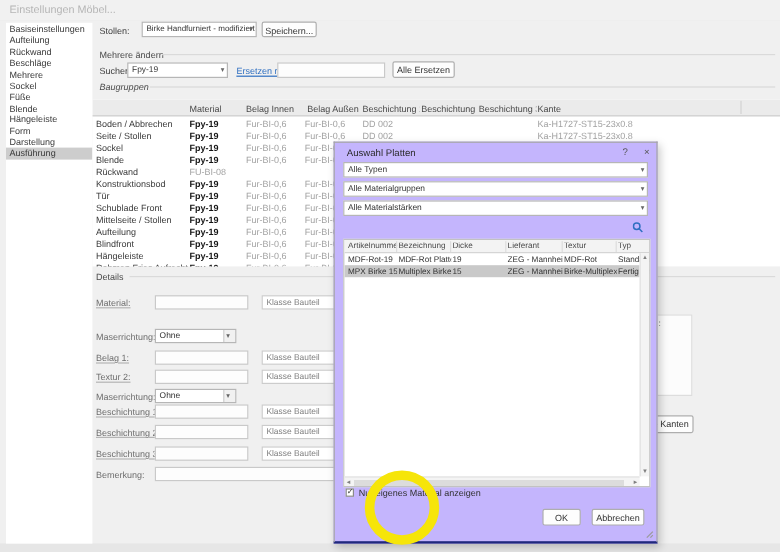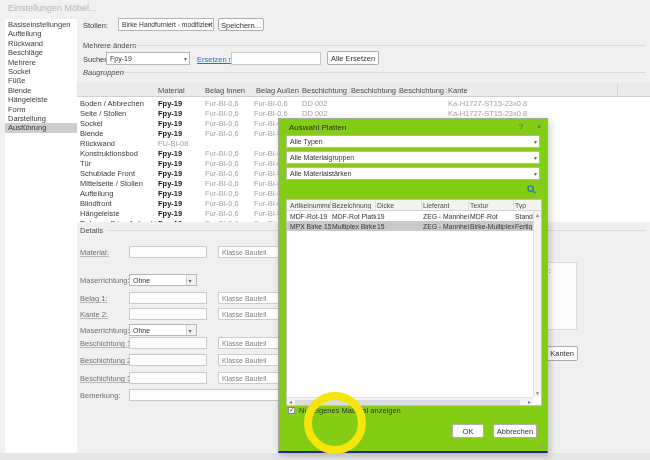--- a/index.html
+++ b/index.html
@@ -55,21 +55,21 @@
           font-size:7px;color:#808080;padding:2px 0 0 3px;white-space:nowrap;overflow:hidden;}
   .klasse .arr{position:absolute;right:2px;top:2px;font-size:6px;color:#888;}
 
   
   #panel-preview{position:absolute;left:547px;top:262px;width:30px;height:68px;background:#fcfcfc;
                  border:1px solid #dddddd;box-sizing:border-box;}
   #partial-label{position:absolute;left:543px;top:267px;font-size:7px;color:#666;}
   #kanten-btn{left:540px;top:346px;width:38px;height:15px;}
 
   
-  #dialog{position:absolute;left:278px;top:118px;width:268px;height:332px;background:#84cc16;
+  #dialog{position:absolute;left:278px;top:118px;width:268px;height:332px;background:#c4b5fd;
           border:1px solid #a6a6a6;border-bottom:2px solid #20287d;box-sizing:content-box;
           box-shadow:2px 3px 7px rgba(0,0,0,0.22);z-index:10;}
   #dialog .title{position:absolute;left:10px;top:4px;font-size:8px;color:#2b2b2b;}
   #dlg-help{position:absolute;left:237px;top:3px;width:10px;height:10px;font-size:8px;color:#555;text-align:center;}
   #dlg-close{position:absolute;left:255px;top:3px;width:10px;height:10px;font-size:8px;color:#555;text-align:center;}
   .dlg-combo{left:7px;width:254px;height:13px;}
   #dlg-search{left:7px;top:64px;width:254px;height:13px;}
   #dlg-search-icon{position:absolute;left:248px;top:66px;}
 
   #dlg-list{position:absolute;left:7px;top:80px;width:256px;height:207px;background:#ffffff;
@@ -250,21 +250,21 @@
       <span class="dlabel u" style="position: absolute; left: 80px; top: 248px;">Material:</span>
       <input class="field" style="left: 129px; top: 246px; width: 78px; height: 12px;">
       <div class="klasse" style="left: 218px; top: 246px; width: 78px; height: 12px;"><span>Klasse Bauteil</span><span class="arr">▾</span></div>
       <span class="dlabel" style="position: absolute; left: 80px; top: 276px;">Maserrichtung:</span>
       <div class="combo" style="left: 129px; top: 274px; width: 68px; height: 12px;"><span>Ohne</span><div class="arrbox">
           <span>▾</span>
         </div></div>
       <span class="dlabel u" style="position: absolute; left: 80px; top: 294px;">Belag 1:</span>
       <input class="field" style="left: 129px; top: 292px; width: 78px; height: 12px;">
       <div class="klasse" style="left: 218px; top: 292px; width: 78px; height: 12px;"><span>Klasse Bauteil</span><span class="arr">▾</span></div>
-      <span class="dlabel u" style="position: absolute; left: 80px; top: 310px;">Kante 2:</span>
+      <span class="dlabel u" style="position: absolute; left: 80px; top: 310px;">Textur 2:</span>
       <input class="field" style="left: 129px; top: 308px; width: 78px; height: 12px;">
       <div class="klasse" style="left: 218px; top: 308px; width: 78px; height: 12px;"><span>Klasse Bauteil</span><span class="arr">▾</span></div>
       <span class="dlabel" style="position: absolute; left: 80px; top: 326px;">Maserrichtung:</span>
       <div class="combo" style="left: 129px; top: 324px; width: 68px; height: 12px;"><span>Ohne</span><div class="arrbox">
           <span>▾</span>
         </div></div>
       <span class="dlabel u" style="position: absolute; left: 80px; top: 339px;">Beschichtung 1:</span>
       <input class="field" style="left: 129px; top: 337px; width: 78px; height: 12px;">
       <div class="klasse" style="left: 218px; top: 337px; width: 78px; height: 12px;"><span>Klasse Bauteil</span><span class="arr">▾</span></div>
       <span class="dlabel u" style="position: absolute; left: 80px; top: 356px;">Beschichtung 2:</span>

